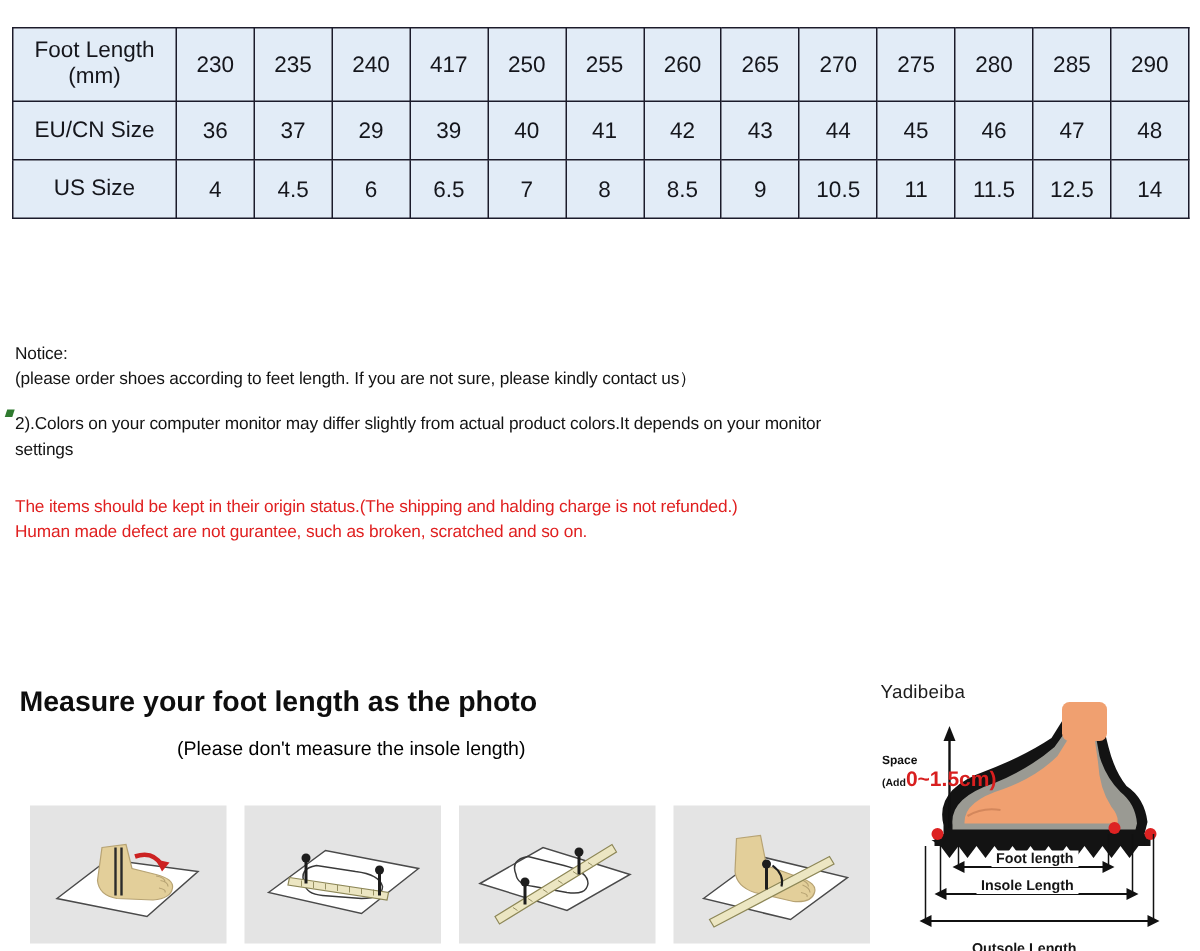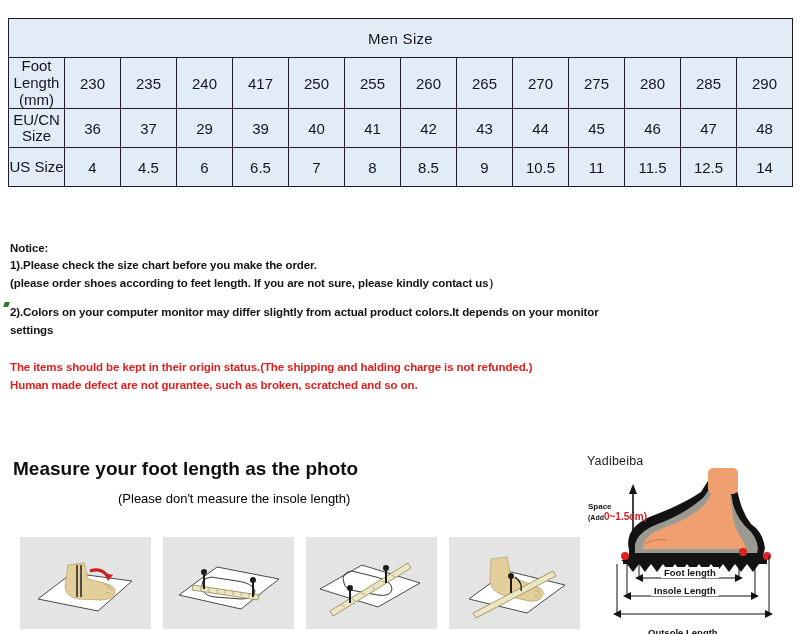--- a/index.html
+++ b/index.html
@@ -60,25 +60,24 @@
   }
   tr.head-row td { height: 48px; }
 
   
   .notice {
     position: absolute;
     left: 10px;
     top: 228px;
     width: 785px;
     font-size: 11.5px;
-    font-weight: bold;
+    font-weight: normal;
     line-height: 1.52;
     color: #141414;
     letter-spacing: -0.1px;
-    margin-top: 12px;
   }
   .notice .line { white-space: nowrap; }
   .notice .para-2 {
     margin-top: 12px;
     position: relative;
   }
   .notice .para-2 .green-tick {
     position: absolute;
     left: -6px;
     top: -2px;
@@ -147,43 +146,40 @@
   .space-label {
     position: absolute;
     left: 5px;
     top: 50px;
     font-size: 8px;
     font-weight: bold;
     line-height: 1.18;
     color: #111111;
   }
   .space-label .sub { font-size: 7px; }
-  .space-label .red { color: #d81f1f; font-size: 10px; }
+  .space-label .red { color: #d81f1f; font-size: 14px; }
   .dim-label {
     position: absolute;
     font-size: 9.5px;
     font-weight: bold;
     color: #151515;
     background: #ffffff;
     padding: 0 3px;
     white-space: nowrap;
   }
   .dim-foot   { left: 78px;  top: 115px; }
   .dim-insole { left: 68px;  top: 133px; text-align: center; }
   .dim-outsole{ left: 62px;  top: 151px; margin-top: 24px; }
 </style>
 </head>
 <body>
 
 <div class="size-table-wrap">
   <table class="size-table">
     <tbody>
-      <tr>
-        <td class="title-cell" colspan="14">Men Size</td>
-      </tr>
       <tr class="head-row">
         <td class="row-head">
           <span>Foot Length</span>
           <span class="unit">(mm)</span>
         </td>
         <td>230</td>
         <td>235</td>
         <td>240</td>
         <td>417</td>
         <td>250</td>
@@ -231,21 +227,20 @@
         <td>11.5</td>
         <td>12.5</td>
         <td>14</td>
       </tr>
     </tbody>
   </table>
 </div>
 
 <div class="notice">
   <div class="line">Notice:</div>
-  <div class="line">1).Please check the size chart before you make the order.</div>
   <div class="line">(please order shoes according to feet length. If you are not sure, please kindly contact us）</div>
 
   <div class="para-2">
     <span class="green-tick"></span>
     <div class="line">2).Colors on your computer monitor may differ slightly from actual product colors.It depends on your monitor</div>
     <div class="line">settings</div>
   </div>
 
   <div class="para-3">
     <div class="line">The items should be kept in their origin status.(The shipping and halding charge is not refunded.)</div>

